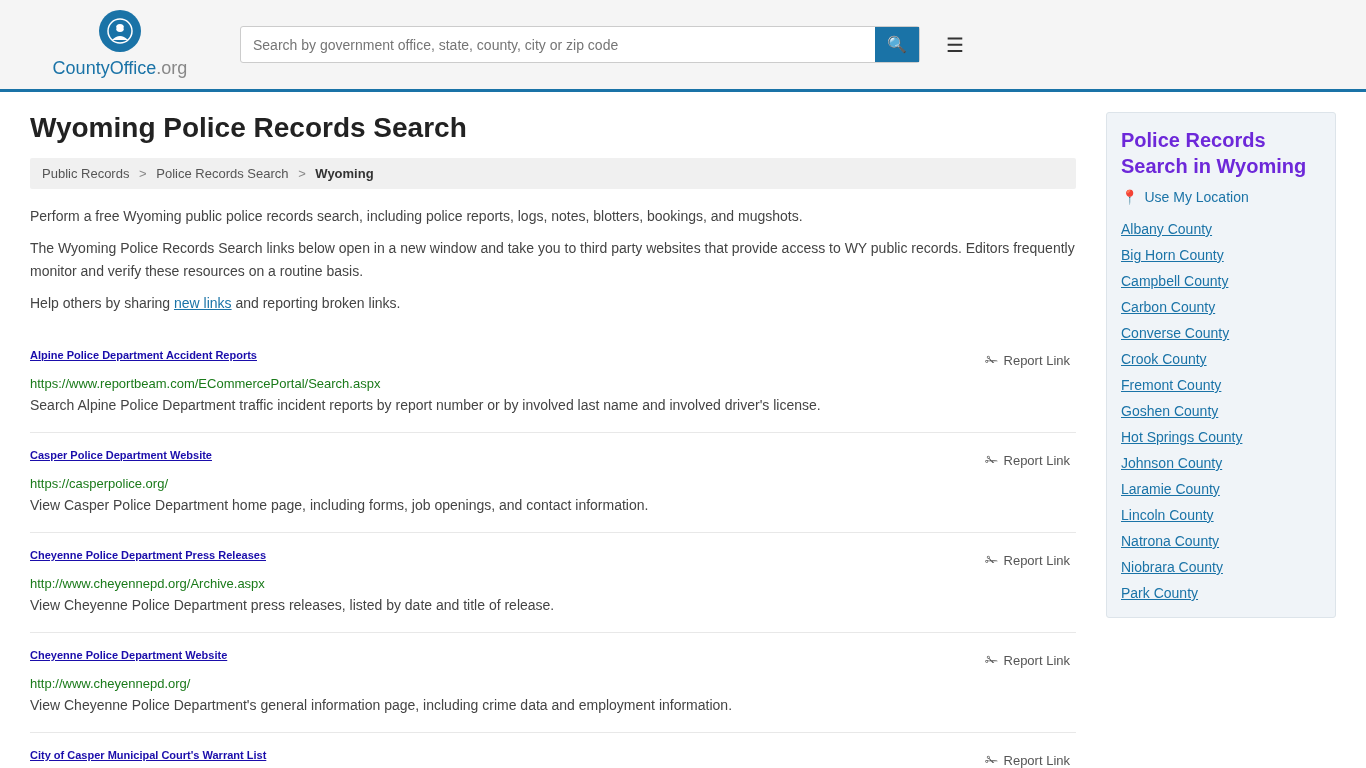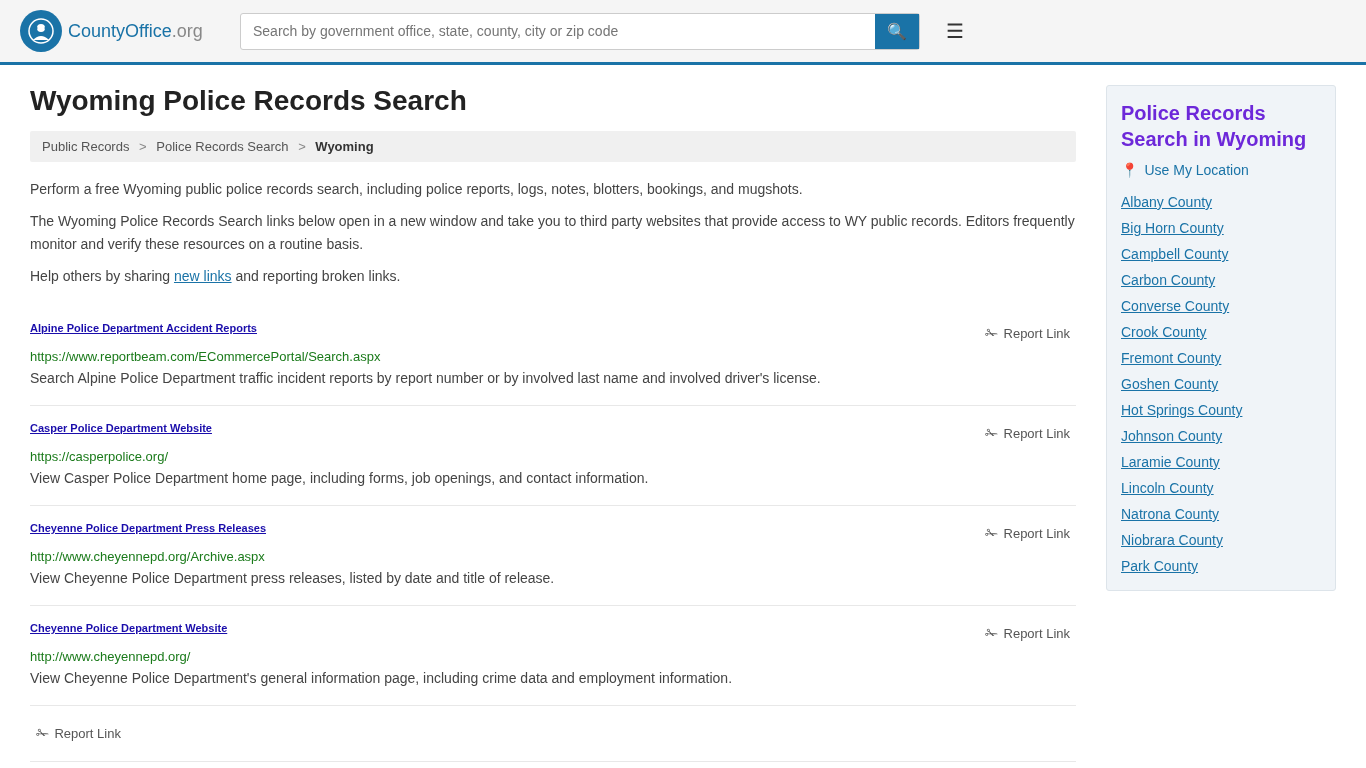--- a/index.html
+++ b/index.html
@@ -12,20 +12,21 @@
       padding: 10px 20px;
       display: flex;
       align-items: center;
       gap: 20px;
     }
     .logo-area {
       display: flex;
       align-items: center;
       gap: 6px;
       min-width: 200px;
+      flex-direction: column;
     }
     .logo-circle {
       width: 42px;
       height: 42px;
       border-radius: 50%;
       background: #1a73a7;
       display: flex;
       align-items: center;
       justify-content: center;
       color: white;
@@ -303,20 +304,21 @@
         <button class="report-link-btn">
           <span style="font-size:16px;">✁</span>
           <span>Report Link</span>
         </button>
       </div>
       <div class="result-url" style="cursor:pointer;">http://www.cheyennepd.org/</div>
       <div class="result-desc">View Cheyenne Police Department's general information page, including crime data and employment information.</div>
     </div>
         <div class="result-item">
       <div class="result-header">
+        <a class="result-title" href="#">City of Casper Municipal Court's Warrant List</a>
         <button class="report-link-btn">
           <span style="font-size:16px;">✁</span>
           <span>Report Link</span>
         </button>
       </div>
 
     </div>
       </div>
 
   </div>

